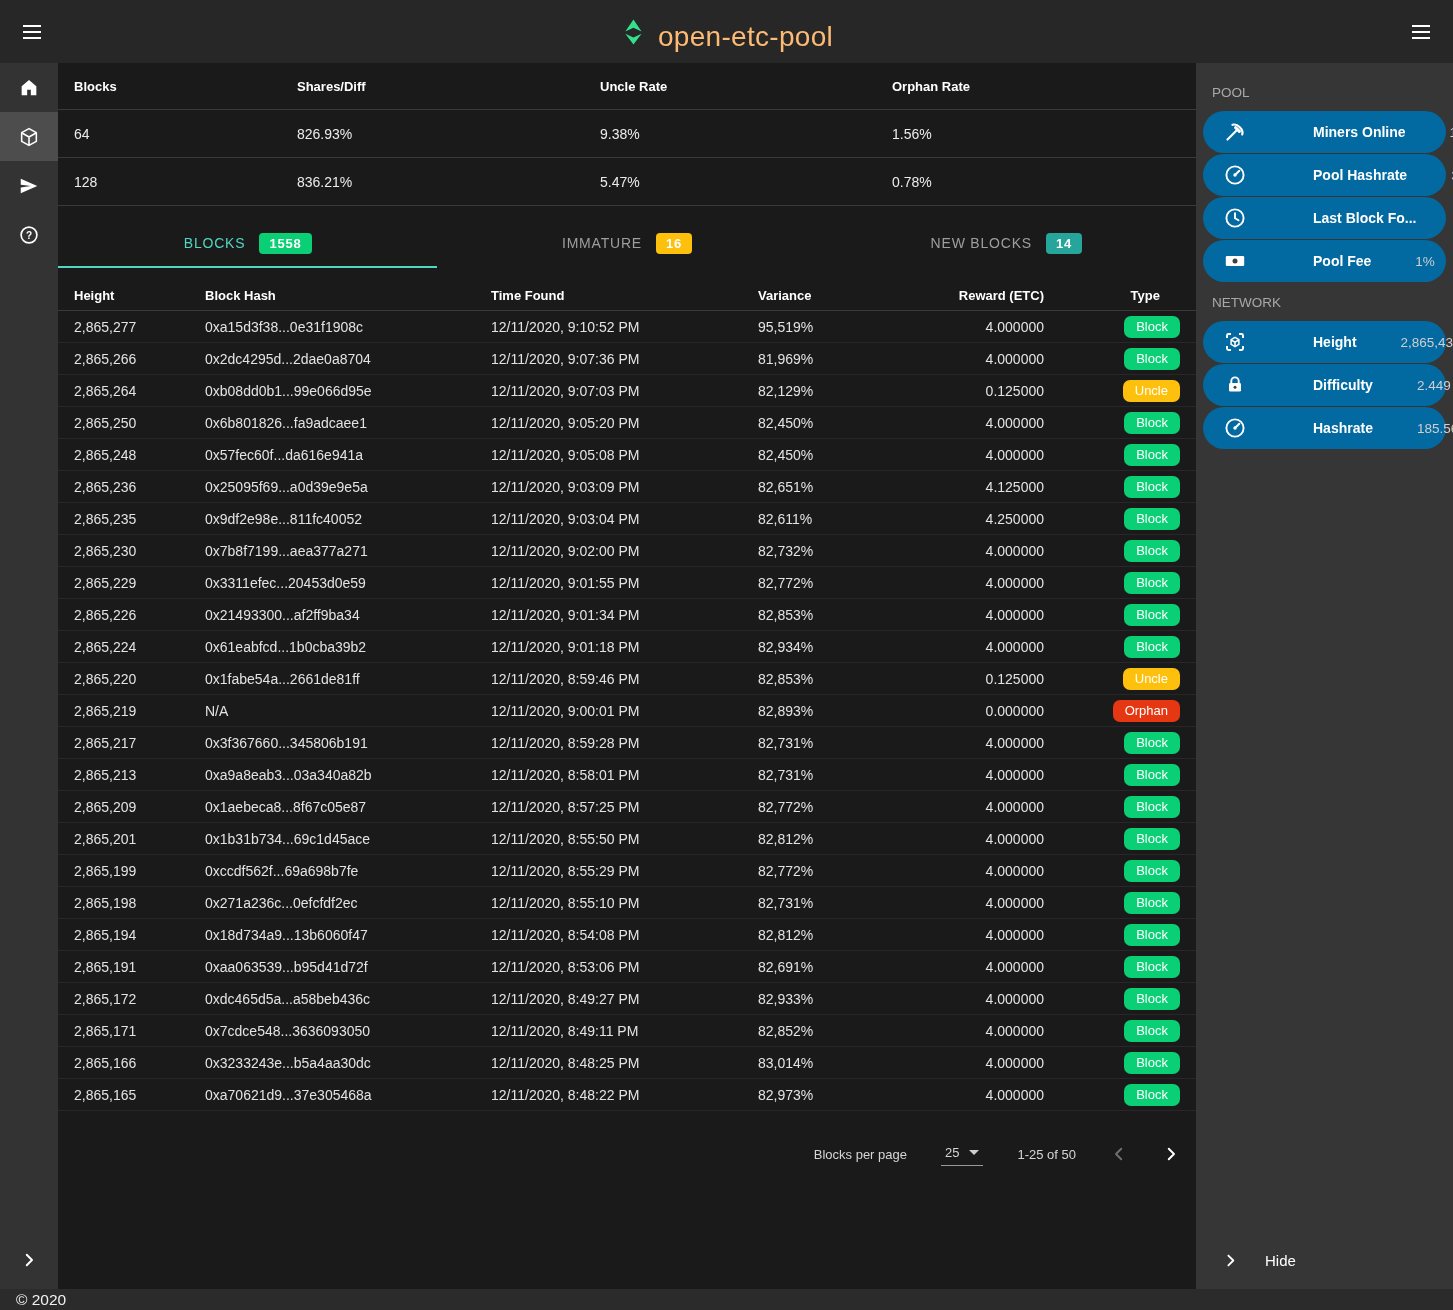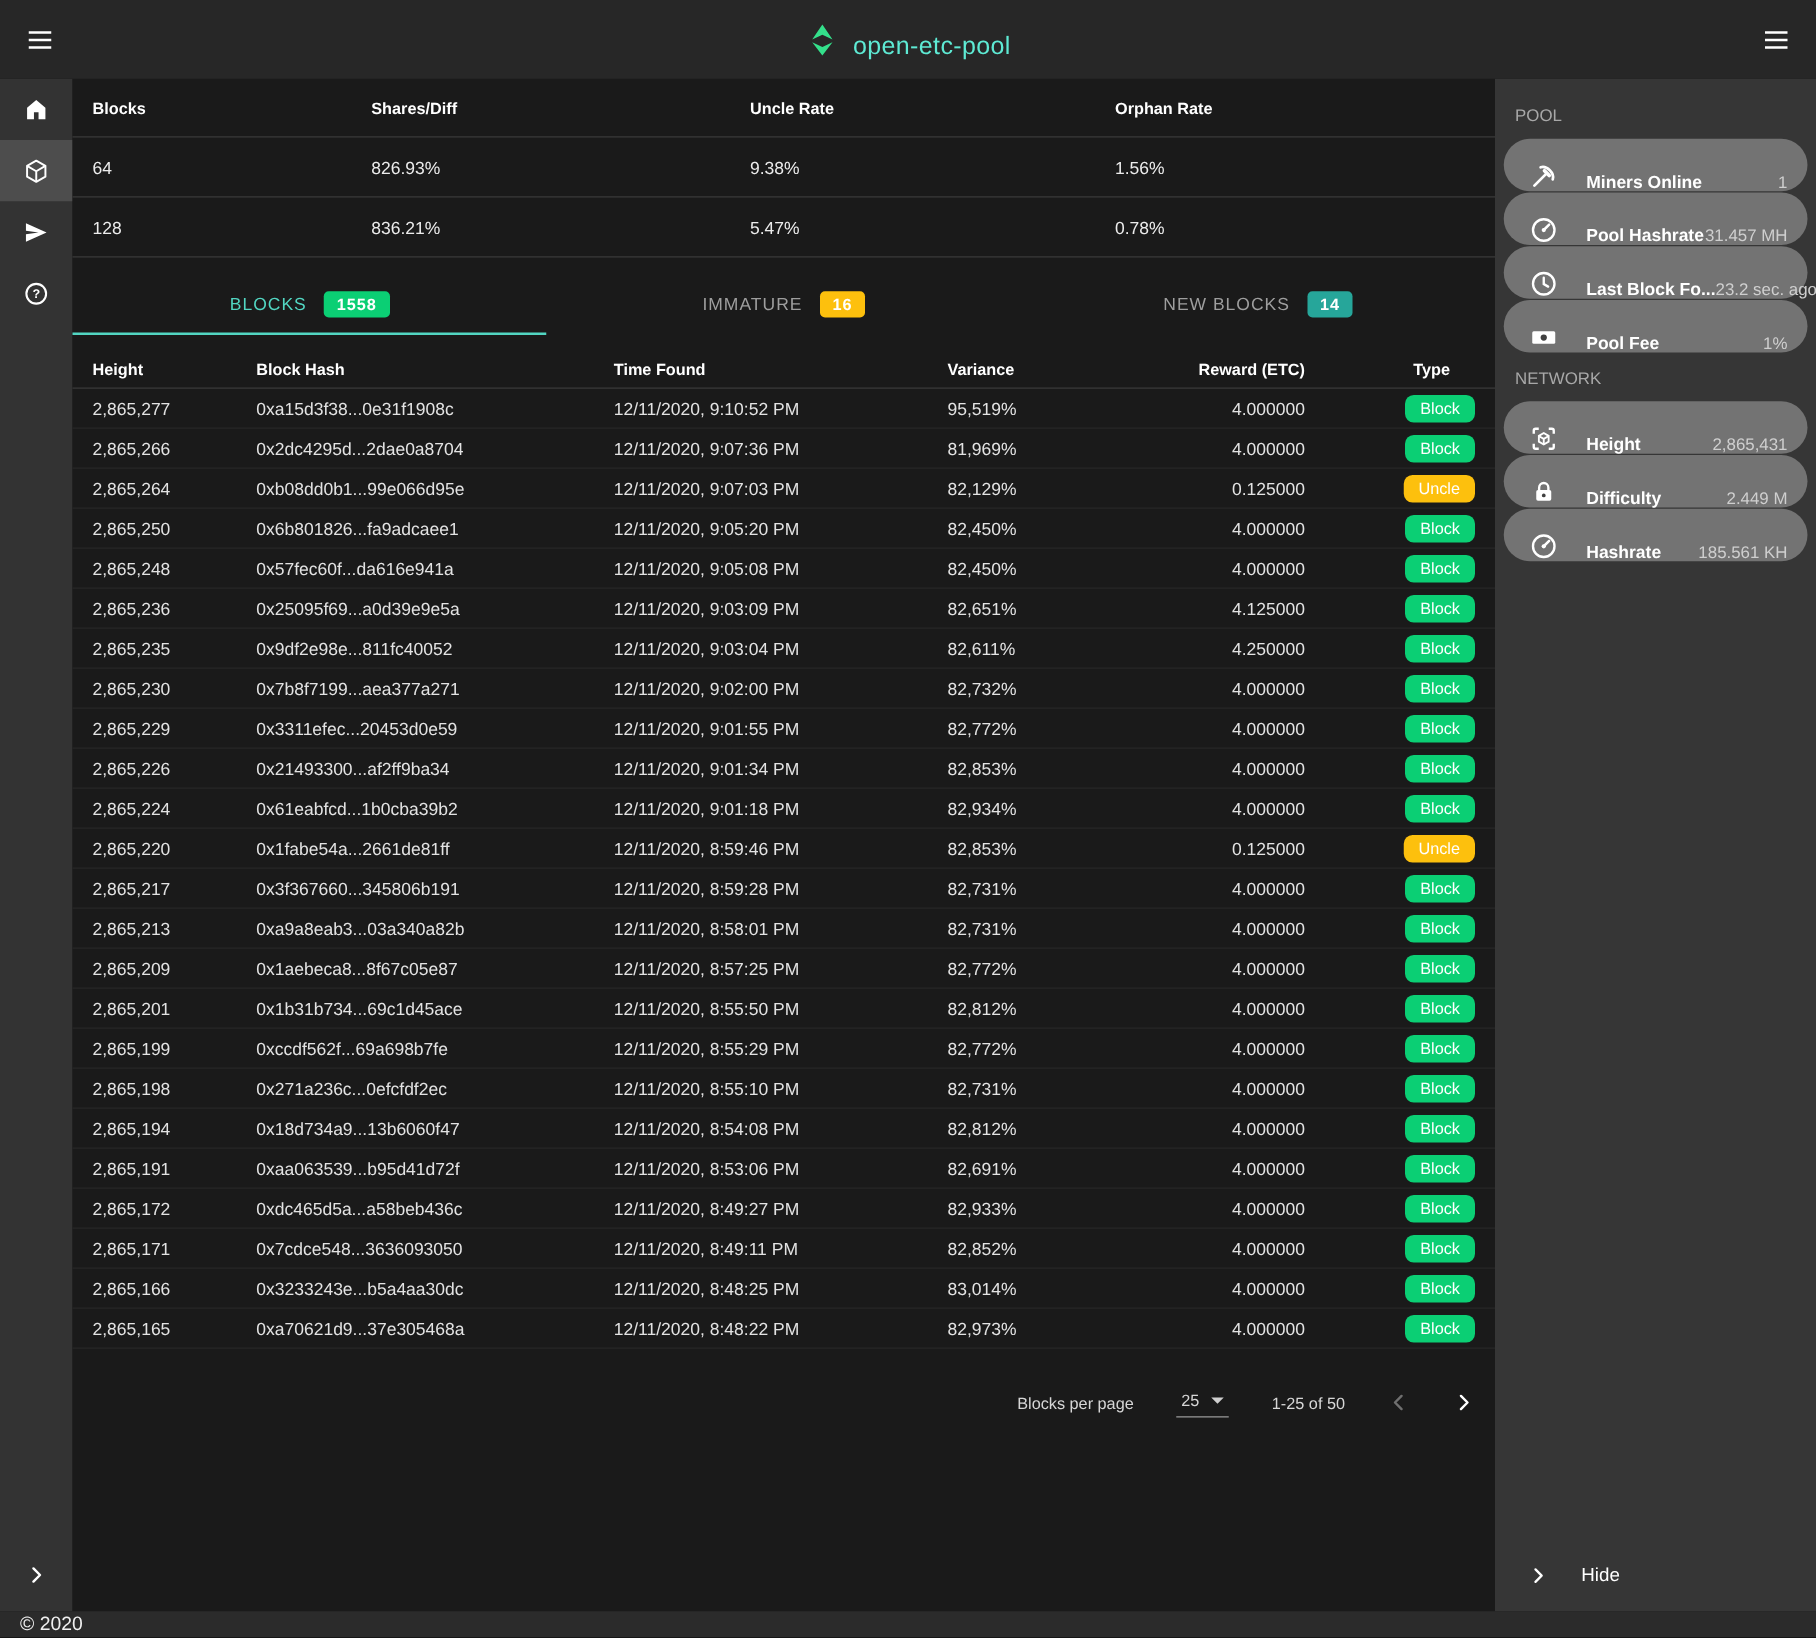--- a/index.html
+++ b/index.html
@@ -5,21 +5,21 @@
   * { margin:0; padding:0; box-sizing:border-box; }
   html,body { background:#111; }
   body { font-family:"Liberation Sans","DejaVu Sans",sans-serif; color:#e8e8e8; }
   .app { width:1453px; height:1310px; display:flex; flex-direction:column; background:#1a1a1a; overflow:hidden; }
 
   
   .topbar { height:63px; background:#272727; display:flex; align-items:center; justify-content:space-between; padding:0 20px; position:relative; flex:0 0 auto; }
   .hamburger { width:24px; height:24px; display:flex; flex-direction:column; justify-content:center; gap:4px; cursor:pointer; background:none; border:none; }
   .hamburger span { display:block; height:2px; width:18px; background:#fff; margin:0 auto; }
   .brand { position:absolute; left:50%; top:0; height:63px; transform:translateX(-50%); display:flex; align-items:center; gap:12px; }
-  .brand-title { font-size:20px; color:#5eead4; letter-spacing:.3px;margin-top:11px; }
+  .brand-title { font-size:28px; color:#fdba74; letter-spacing:.3px;margin-top:11px; }
 
   
   .body-row { flex:1; display:flex; min-height:0; }
 
   
   .leftnav { width:58px; background:#333; display:flex; flex-direction:column; flex:0 0 auto; }
   .nav-item { height:49px; display:flex; align-items:center; justify-content:center; cursor:pointer; }
   .nav-item.active { background:#4d4d4d; }
   .nav-expand { margin-top:auto; height:58px; display:flex; align-items:center; justify-content:center; cursor:pointer; }
 
@@ -53,21 +53,21 @@
   .pagination { height:62px; display:flex; align-items:center; justify-content:flex-end; gap:34px; padding-right:16px; font-size:13px; color:#d6d6d6; }
   .per-page-select { display:flex; align-items:center; gap:10px; border-bottom:1px solid #9a9a9a; padding:2px 4px 5px 4px; cursor:pointer; }
   .caret { width:0; height:0; border-left:5px solid transparent; border-right:5px solid transparent; border-top:5px solid #cfcfcf; }
   .page-btn { background:none; border:none; cursor:pointer; display:flex; align-items:center; }
   .page-btn.disabled svg { stroke:#6f6f6f; }
   .page-btn svg { stroke:#fff; }
 
   
   .rightbar { width:257px; background:#363636; display:flex; flex-direction:column; flex:0 0 auto; padding-top:10px; }
   .section-title { padding:12px 16px 10px 16px; font-size:13.5px; color:#a8a8a8; }
-  .side-item { height:42px; margin:1px 7px; border-radius:21px; background:#737373; display:flex; align-items:flex-end; padding:0 16px 0 20px; }
+  .side-item { height:42px; margin:1px 7px; border-radius:21px; background:#0369a1; display:flex; align-items:center; padding:0 16px 0 20px;gap:44px; }
   .s-icon { width:24px; height:24px; flex:0 0 auto; display:flex; align-items:center; justify-content:center; }
   .s-label { margin-left:22px; font-size:14px; font-weight:bold; color:#fff; white-space:nowrap; }
   .s-value { margin-left:auto; font-size:13.5px; color:#cfcfcf; white-space:nowrap; }
   .hide-row { margin-top:auto; padding:0 0 20px 26px; display:flex; align-items:flex-start; gap:26px; cursor:pointer; }
   .hide-label { font-size:15px; color:#fff; }
 
   
   .footer { height:21px; flex:0 0 auto; background:#2b2b2b; display:flex; align-items:center; padding-left:16px; font-size:15.5px; color:#f0f0f0; }
 </style>
 </head>
@@ -304,20 +304,30 @@
     <div class="c-height">2,865,220</div>
     <div class="c-hash">0x1fabe54a...2661de81ff</div>
     <div class="c-time">12/11/2020, 8:59:46 PM</div>
     <div class="c-variance ar">82,853%</div>
     <div class="c-reward ar">0.125000</div>
     <div class="c-type">
                 <span class="badge badge-uncle">Uncle</span>
               </div>
   </div>
 
+  <div class="bt-row">
+    <div class="c-height">2,865,219</div>
+    <div class="c-hash">N/A</div>
+    <div class="c-time">12/11/2020, 9:00:01 PM</div>
+    <div class="c-variance ar">82,893%</div>
+    <div class="c-reward ar">0.000000</div>
+    <div class="c-type">
+                <span class="badge badge-orphan">Orphan</span>
+              </div>
+  </div>
 
   <div class="bt-row">
     <div class="c-height">2,865,217</div>
     <div class="c-hash">0x3f367660...345806b191</div>
     <div class="c-time">12/11/2020, 8:59:28 PM</div>
     <div class="c-variance ar">82,731%</div>
     <div class="c-reward ar">4.000000</div>
     <div class="c-type">
                 <span class="badge badge-block">Block</span>
               </div>

